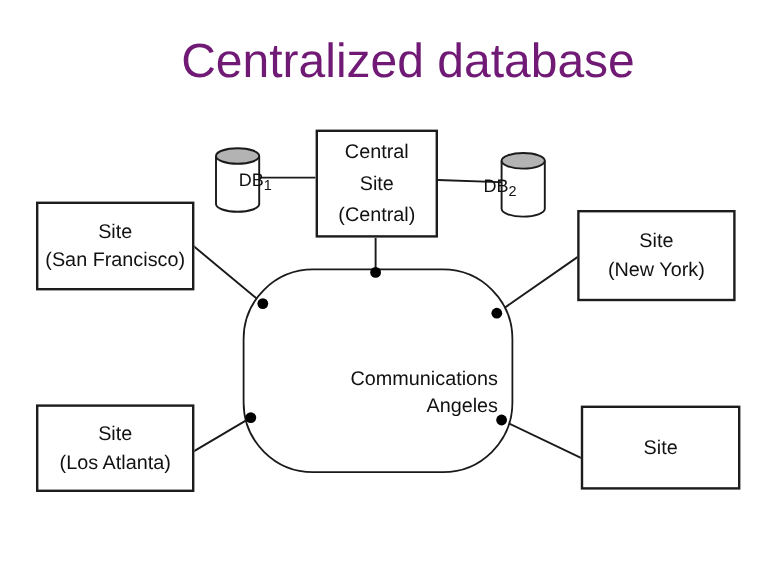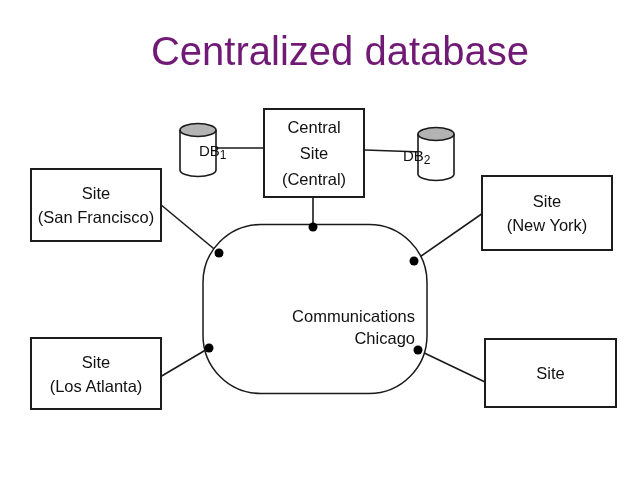--- a/index.html
+++ b/index.html
@@ -145,21 +145,21 @@
 
   <div class="db-label db1-label">
     <span>DB</span><span class="sub">1</span>
   </div>
   <div class="db-label db2-label">
     <span>DB</span><span class="sub">2</span>
   </div>
 
   <div class="net-label">
     <div>Communications</div>
-    <div>Chicago</div>
+    <div>Angeles</div>
   </div>
 
   <div class="box site-sf">
     <span>Site</span>
     <span>(San Francisco)</span>
   </div>
   <div class="box site-ny">
     <span>Site</span>
     <span>(New York)</span>
   </div>

